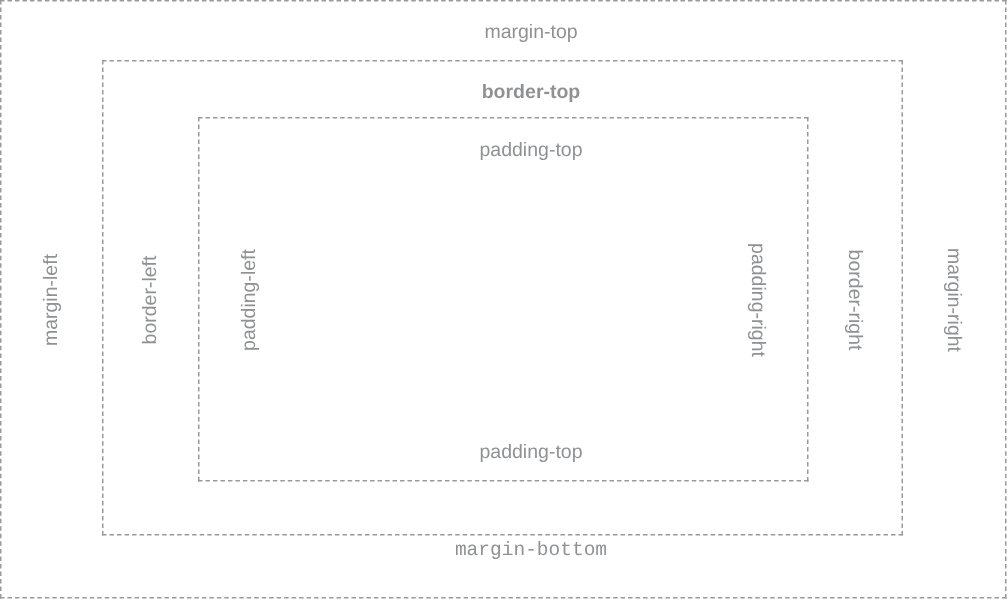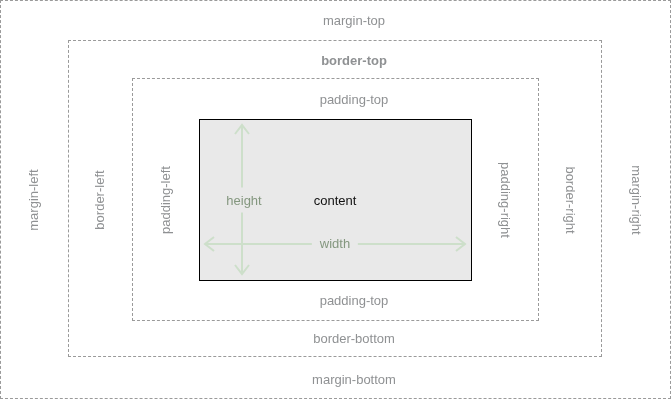--- a/index.html
+++ b/index.html
@@ -20,21 +20,21 @@
 
   .hlabel {
     position: absolute; left: 0; right: 0;
     text-align: center; line-height: 16px; padding-left: 36px;
   }
   .lbl-margin-top  { top: 13px; }
   .lbl-border-top  { top: 53px; font-weight: bold; }
   .lbl-padding-top { top: 92px; }
   .lbl-padding-bottom { top: 293px; }
   .lbl-border-bottom  { top: 331px; }
-  .lbl-margin-bottom  { top: 372px; }
+  .lbl-margin-bottom  { top: 359px; font-family: Liberation Mono, monospace; }
 
   .vlabel {
     position: absolute; top: 200px;
     white-space: nowrap; line-height: 16px;
   }
   .rot-left  { transform: translate(-50%, -50%) rotate(-90deg); }
   .rot-right { transform: translate(-50%, -50%) rotate(90deg); }
   .lbl-margin-left  { left: 34px; }
   .lbl-border-left  { left: 100px; }
   .lbl-padding-left { left: 166px; }
@@ -70,41 +70,23 @@
 <div class="diagram">
 
   <div class="box margin-box"></div>
   <div class="box border-box"></div>
   <div class="box padding-box"></div>
 
   <div class="hlabel lbl-margin-top">margin-top</div>
   <div class="hlabel lbl-border-top">border-top</div>
   <div class="hlabel lbl-padding-top">padding-top</div>
   <div class="hlabel lbl-padding-bottom">padding-top</div>
-  <div class="hlabel lbl-border-bottom">border-bottom</div>
   <div class="hlabel lbl-margin-bottom">margin-bottom</div>
 
   <div class="vlabel rot-left lbl-margin-left">margin-left</div>
   <div class="vlabel rot-left lbl-border-left">border-left</div>
   <div class="vlabel rot-left lbl-padding-left">padding-left</div>
   <div class="vlabel rot-right lbl-padding-right">padding-right</div>
   <div class="vlabel rot-right lbl-border-right">border-right</div>
   <div class="vlabel rot-right lbl-margin-right">margin-right</div>
 
-  <div class="content-box">
-    <svg width="270" height="159" viewBox="0 0 270 159">
-      <g stroke="#cddfca" stroke-width="2" fill="none">
-        <line x1="42" y1="5" x2="42" y2="154"></line>
-        <polyline points="35,14 42,5 49,14"></polyline>
-        <polyline points="35,145 42,154 49,145"></polyline>
-      </g>
-      <g stroke="#cddfca" stroke-width="2" fill="none">
-        <line x1="5" y1="124" x2="265" y2="124"></line>
-        <polyline points="14,117 5,124 14,131"></polyline>
-        <polyline points="256,117 265,124 256,131"></polyline>
-      </g>
-    </svg>
-    <span class="inlabel dim-label height-label">height</span>
-    <span class="inlabel content-label">content</span>
-    <span class="inlabel dim-label width-label">width</span>
-  </div>
 
 </div>
 
 </body></html>

